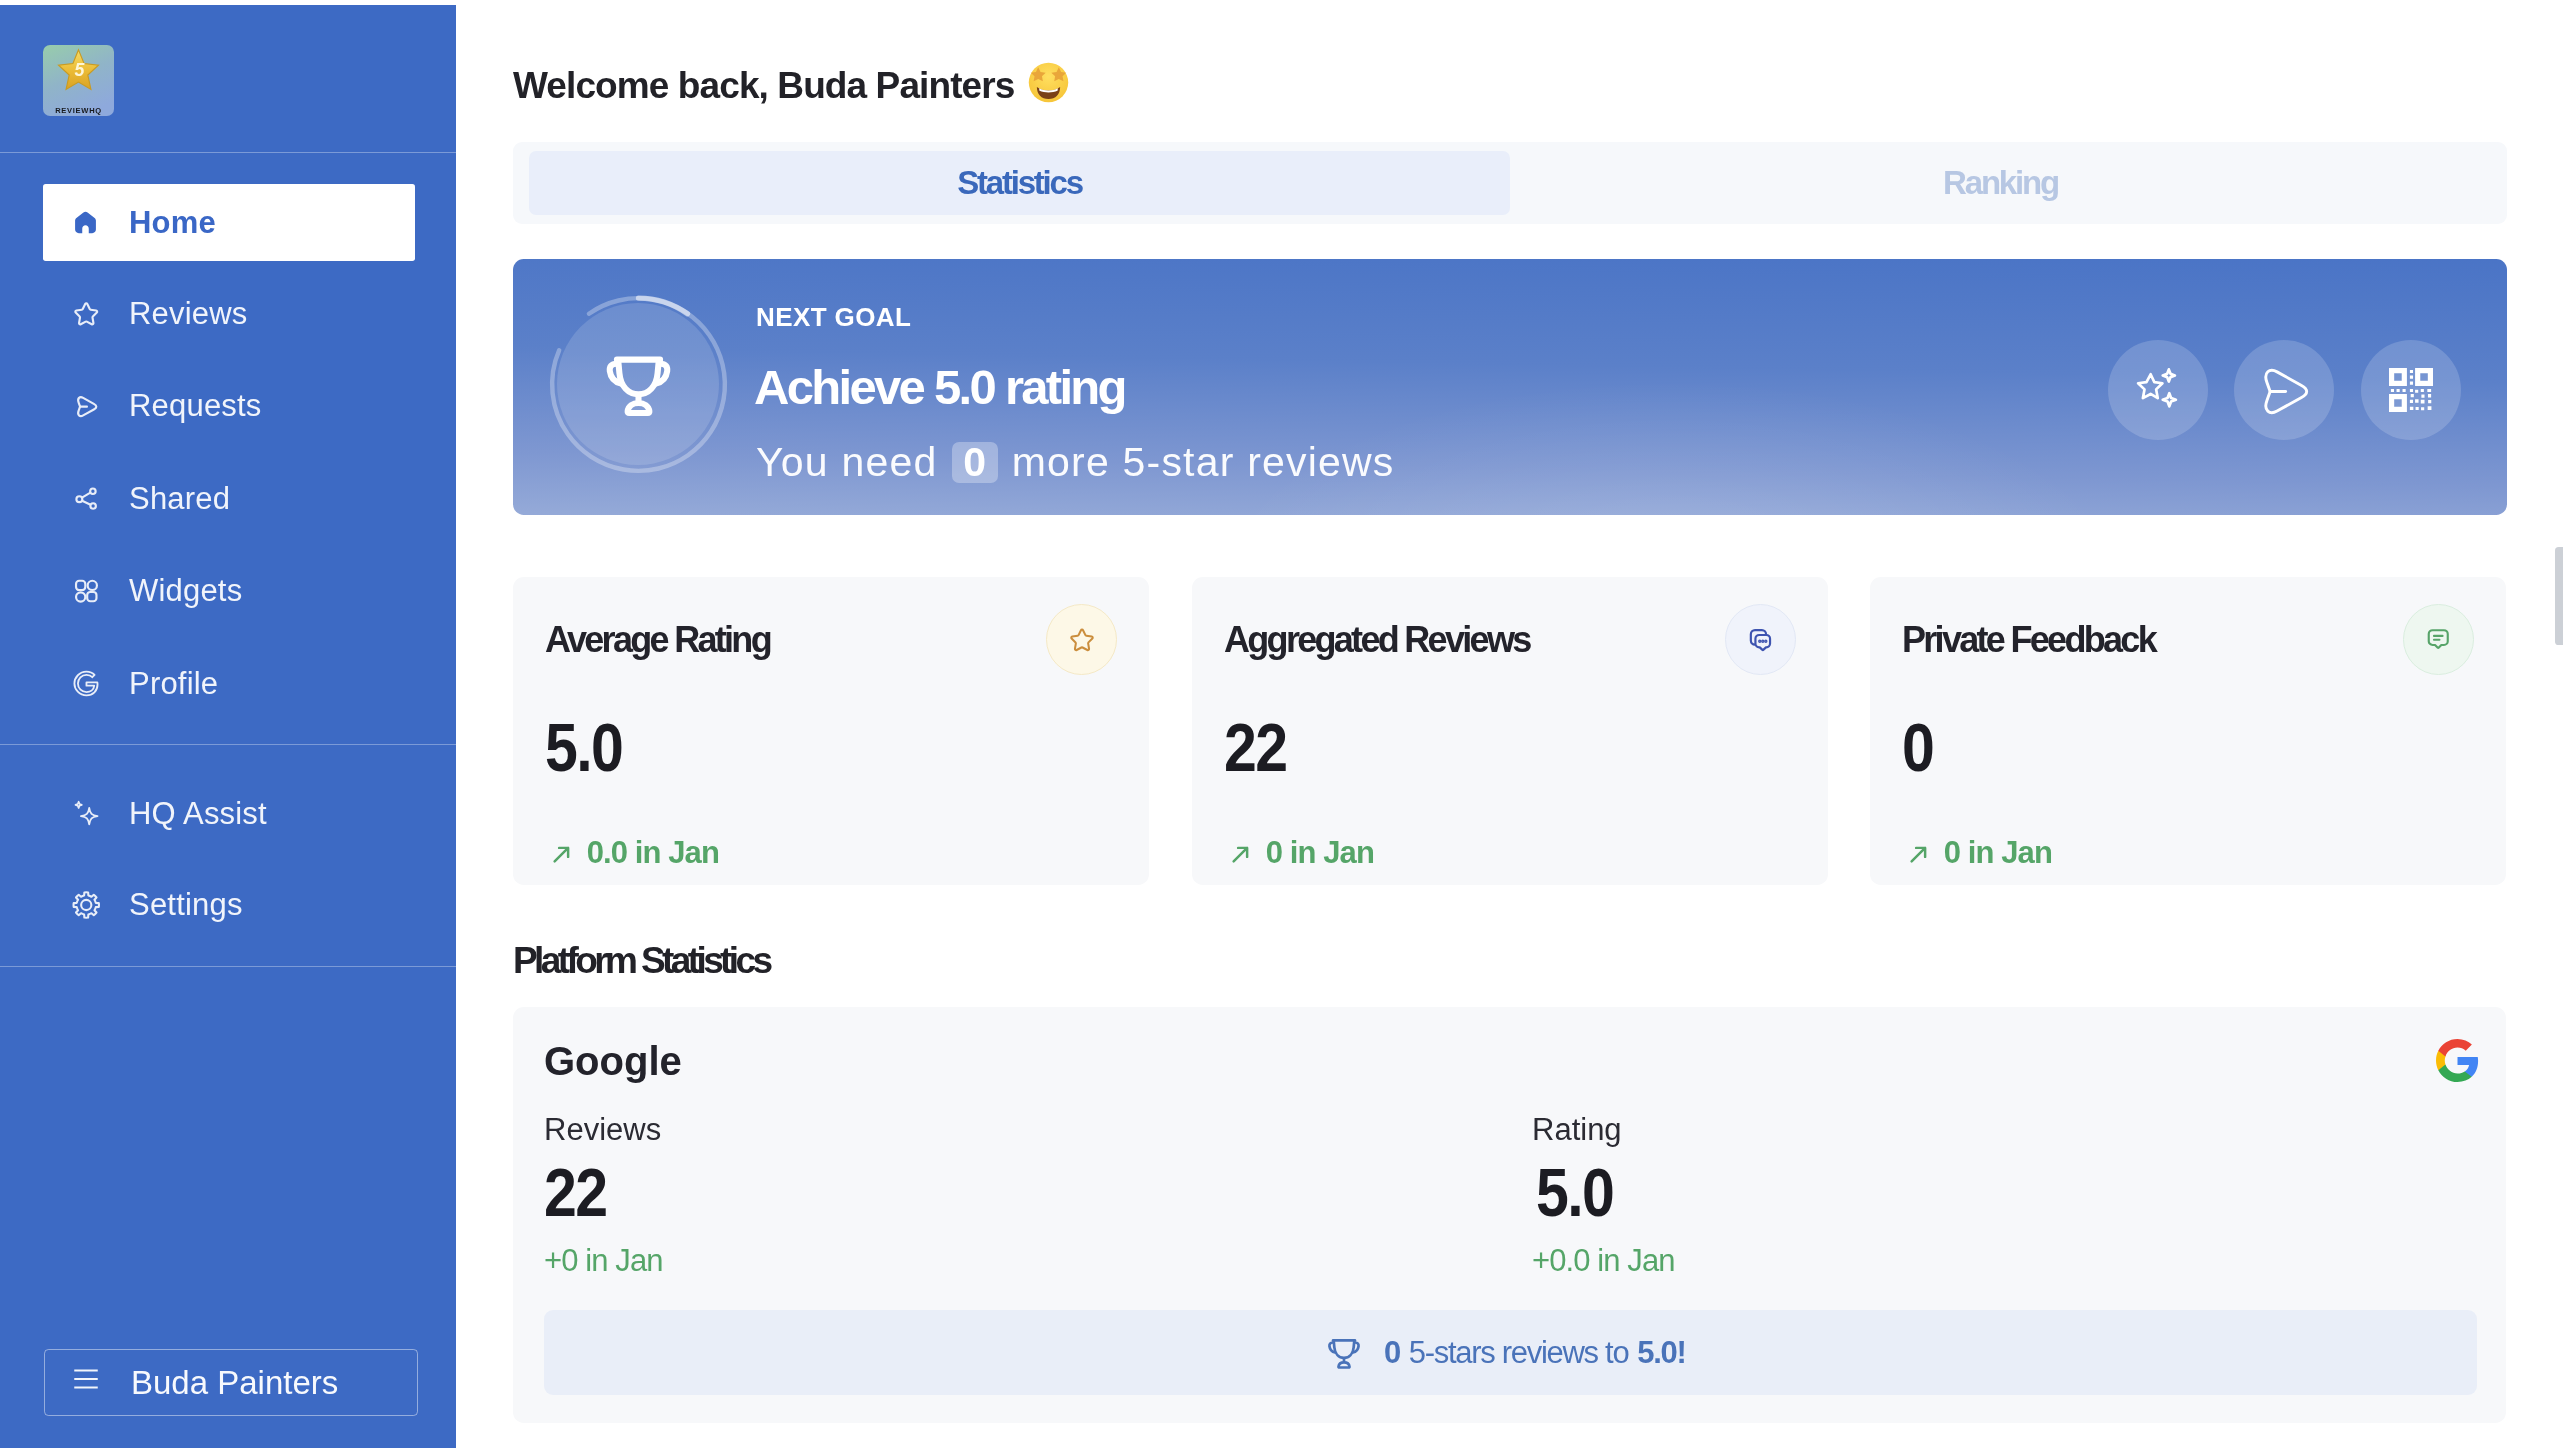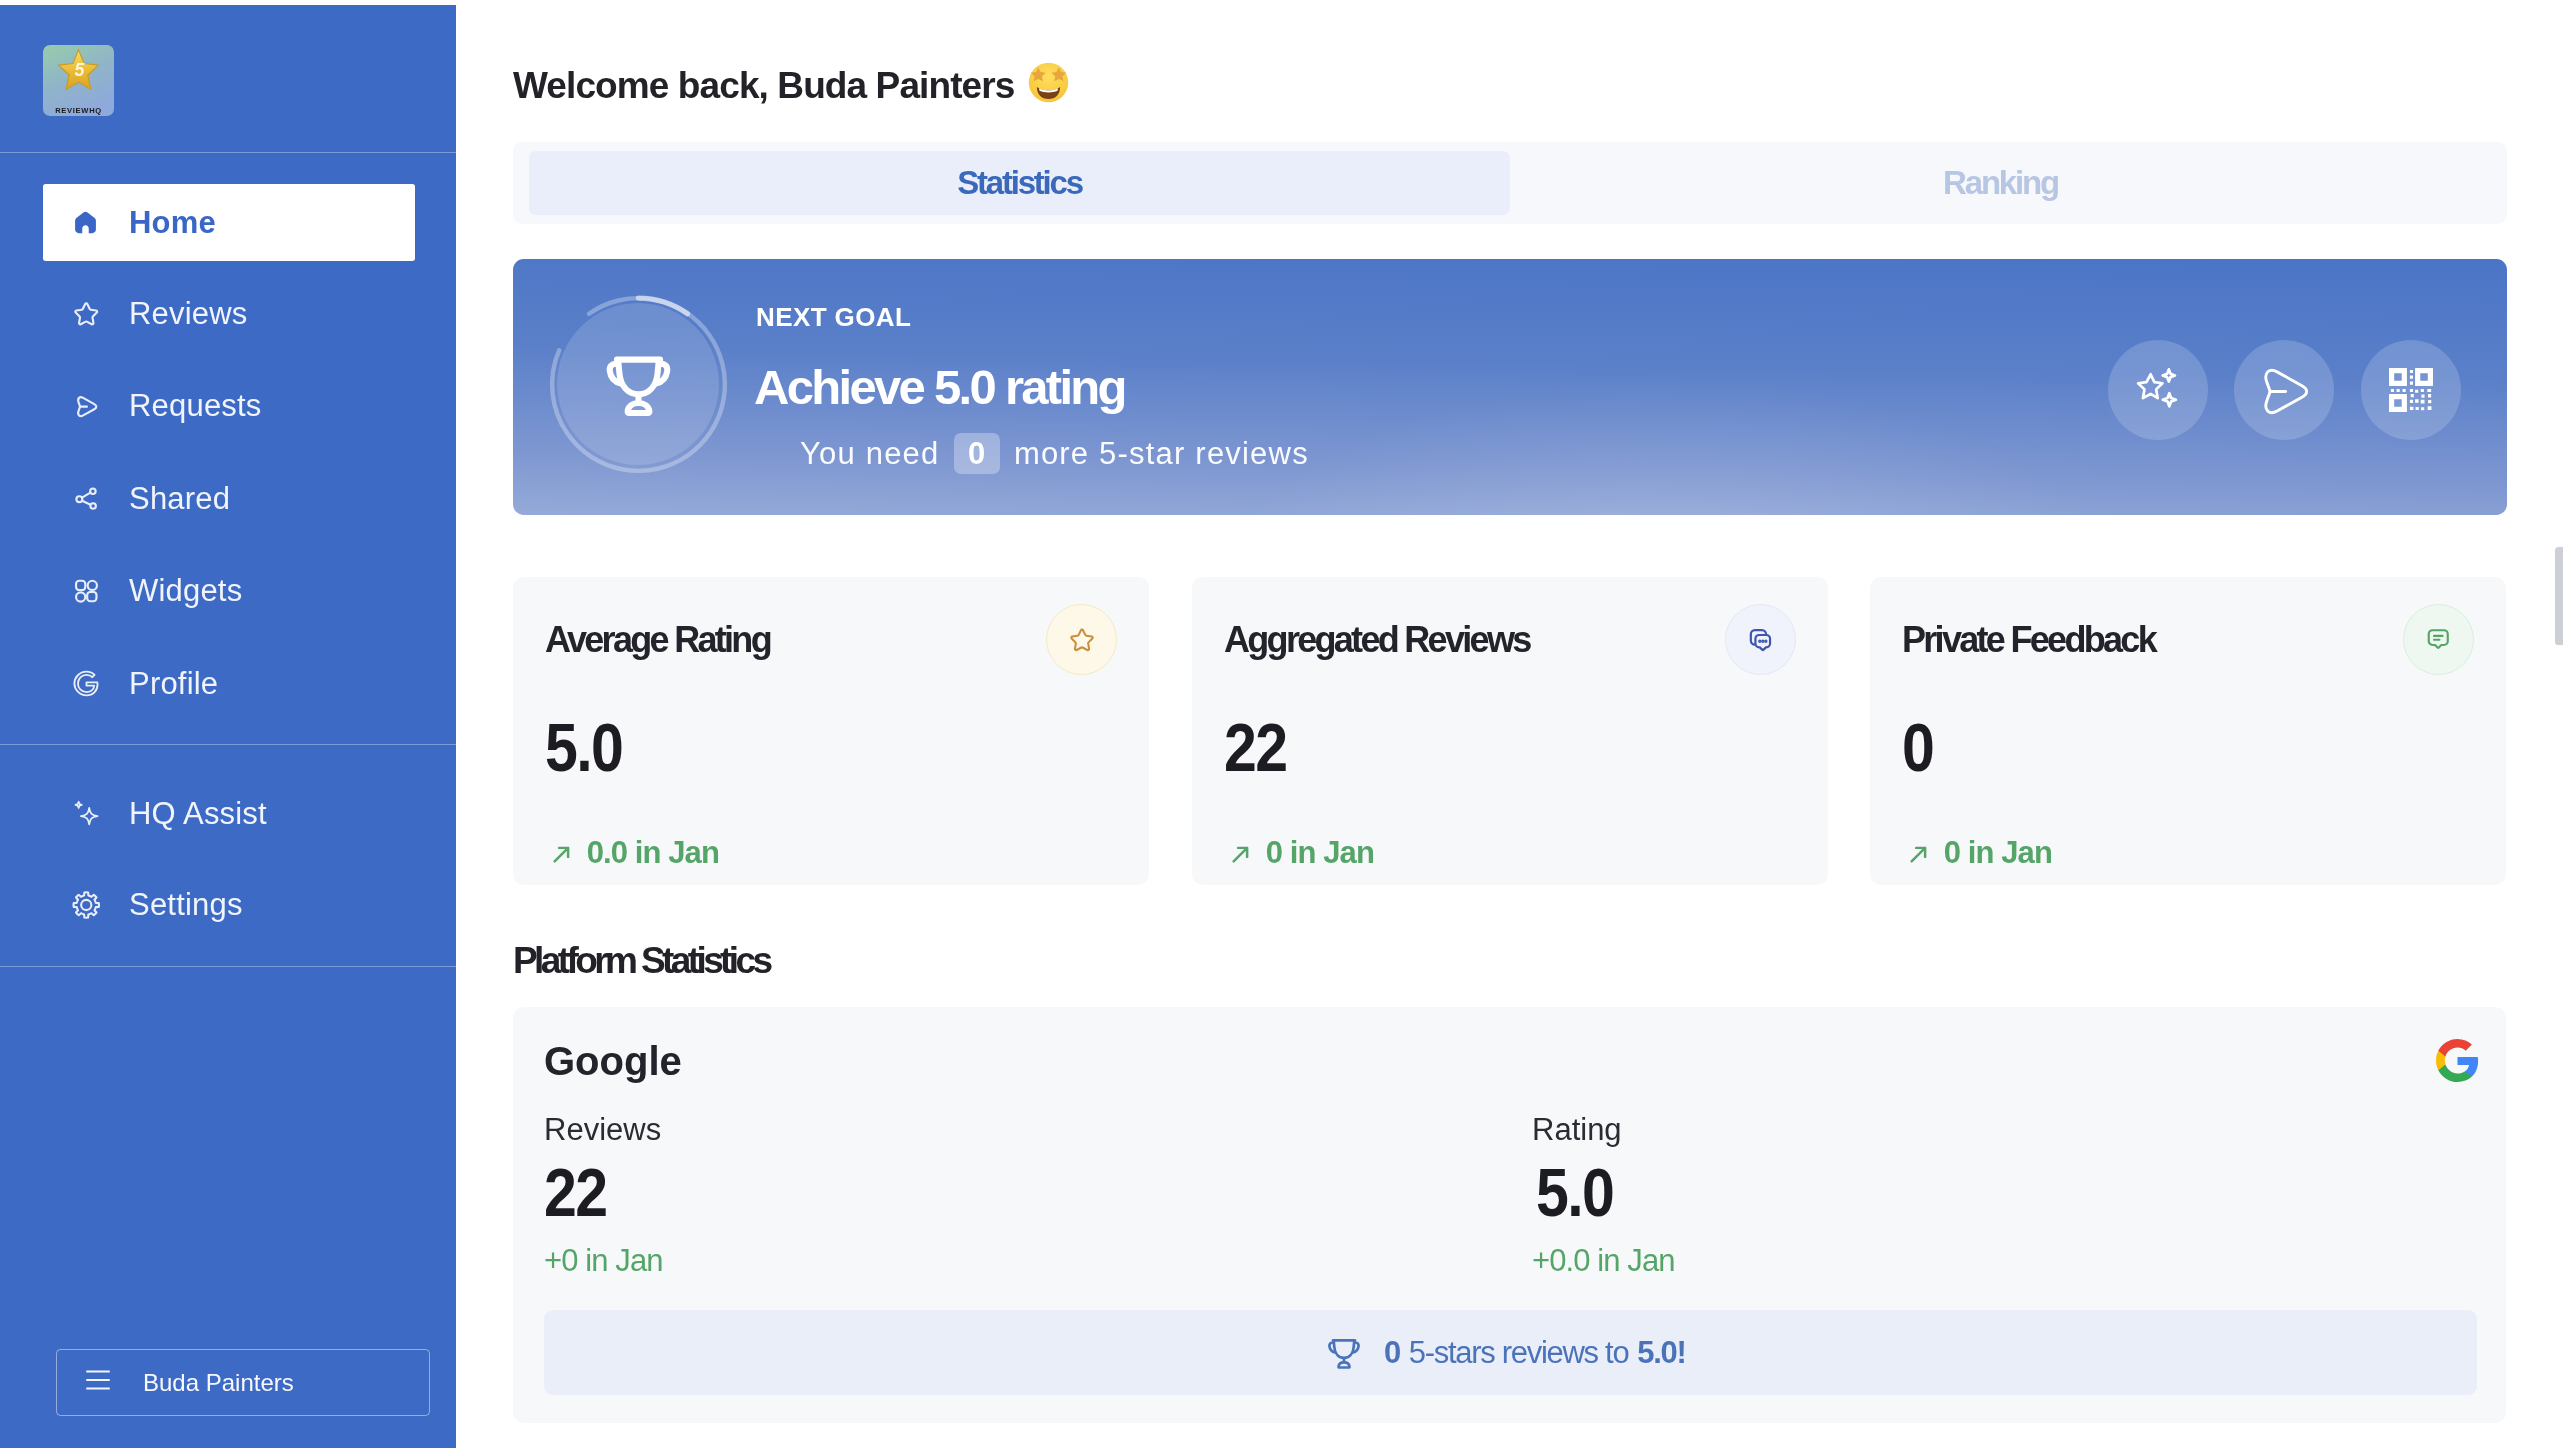--- a/index.html
+++ b/index.html
@@ -7,40 +7,40 @@
 #page { position:relative; width:2563px; height:1449px; background:#fff; }
 
 
 #sidebar { position:absolute; left:0; top:5.3px; width:456px; height:1444px; background:#3d6ac4; }
 #logo { position:absolute; left:43px; top:40px; width:71px; height:71px; border-radius:7.1px; overflow:hidden; }
 .sdiv { position:absolute; left:0; width:456px; border-top:1.8px solid rgba(255,255,255,0.32); }
 .nav { position:absolute; left:43px; width:372px; height:77px; display:flex; align-items:center; color:rgba(255,255,255,0.93); font-size:31px; letter-spacing:-0.4px; }
 .nav .ic { position:absolute; left:28.5px; width:28.5px; height:28.5px; display:flex; align-items:center; justify-content:center; }
 .nav .tx { position:absolute; left:86px; white-space:nowrap; letter-spacing:0.2px; }
 .nav.active { background:#ffffff; border-radius:2.7px; color:#3a67c6; font-weight:bold; letter-spacing:-1.1px; }
-#budabox { position:absolute; left:44px; top:1344px; width:374px; height:67px; border:1.8px solid rgba(255,255,255,0.45); border-radius:4.4px; display:flex; align-items:center; color:rgba(255,255,255,0.96); font-size:24px;margin-left:12px; }
+#budabox { position:absolute; left:44px; top:1344px; width:374px; height:67px; border:1.8px solid rgba(255,255,255,0.45); border-radius:4.4px; display:flex; align-items:center; color:rgba(255,255,255,0.96); font-size:33px; }
 
 
 #main { position:absolute; left:456px; top:0; width:2248px; height:1449px; background:#fff; }
 #welcome { position:absolute; left:57px; top:61px; font-size:37px; font-weight:bold; color:#222228; letter-spacing:-0.9px; white-space:nowrap; }
 #tabbar { position:absolute; left:57px; top:142px; width:1994px; height:82px; background:#f6f8fb; border-radius:9px; display:flex; padding:9px 16px; }
 .tab { flex:1; display:flex; align-items:center; justify-content:center; font-size:33px; font-weight:bold; color:#b7c7e3; letter-spacing:-2.2px; }
 .tab.active { background:#e9eefa; border-radius:7.1px; color:#3a68bb; }
 
 
 #banner { position:absolute; left:57px; top:259px; width:1994px; height:256px; border-radius:10.7px;
   background: radial-gradient(ellipse 641px 294px at 58% 130%, rgba(255,255,255,0.16), rgba(255,255,255,0) 72%),
               linear-gradient(181deg, #4a74c6 0%, #5b80c9 42%, #7e97d1 78%, #95aad8 100%);
 }
 #trophycircle { position:absolute; left:44px; top:44px; width:162px; height:162px; border-radius:50%;
   background: rgba(255,255,255,0.14); display:flex; align-items:center; justify-content:center; }
 #trophyring { position:absolute; left:32px; top:32px; width:187px; height:187px; }
 #nextgoal { position:absolute; left:243px; top:43px; font-size:26px; font-weight:bold; color:#ffffff; letter-spacing:0.4px; }
 #bannertitle { position:absolute; left:241px; top:100px; font-size:49px; font-weight:bold; color:#ffffff; letter-spacing:-2.7px; white-space:nowrap; }
-#bannersub { position:absolute; left:243px; top:174px; font-size:31px; letter-spacing:1.2px; color:rgba(255,255,255,0.96); display:flex; align-items:center;margin-left:44px; }
+#bannersub { position:absolute; left:243px; top:180px; font-size:41px; letter-spacing:1.2px; color:rgba(255,255,255,0.96); display:flex; align-items:center; }
 #zerochip { display:inline-block; background:rgba(255,255,255,0.30); border-radius:7.1px; width:46px; height:41px; line-height:41px; text-align:center; font-weight:bold; color:#fff; margin:0 14.2px; letter-spacing:0; }
 .bbtn { position:absolute; top:81px; width:100px; height:100px; border-radius:50%; background:rgba(255,255,255,0.17); display:flex; align-items:center; justify-content:center; }
 
 
 .card { position:absolute; top:577px; width:636px; height:308px; background:#f7f8fa; border-radius:10.7px; }
 .card, .cardw { transform-origin:0 0; }
 .ctitle { position:absolute; left:32px; top:42px; font-size:36px; font-weight:bold; color:#23232b; white-space:nowrap; letter-spacing:-2.7px; }
 .cicon { position:absolute; right:32px; top:27px; width:71px; height:71px; border-radius:50%; display:flex; align-items:center; justify-content:center; }
 .cnum { position:absolute; left:32px; top:131px; font-size:69px; font-weight:bold; color:#1c1c22; letter-spacing:-1.8px; transform:scaleX(0.855); transform-origin:0 50%; }
 .cgreen { position:absolute; left:36px; top:258px; font-size:31px; color:#55a568; display:flex; align-items:center; letter-spacing:-0.9px;font-weight:bold; }

